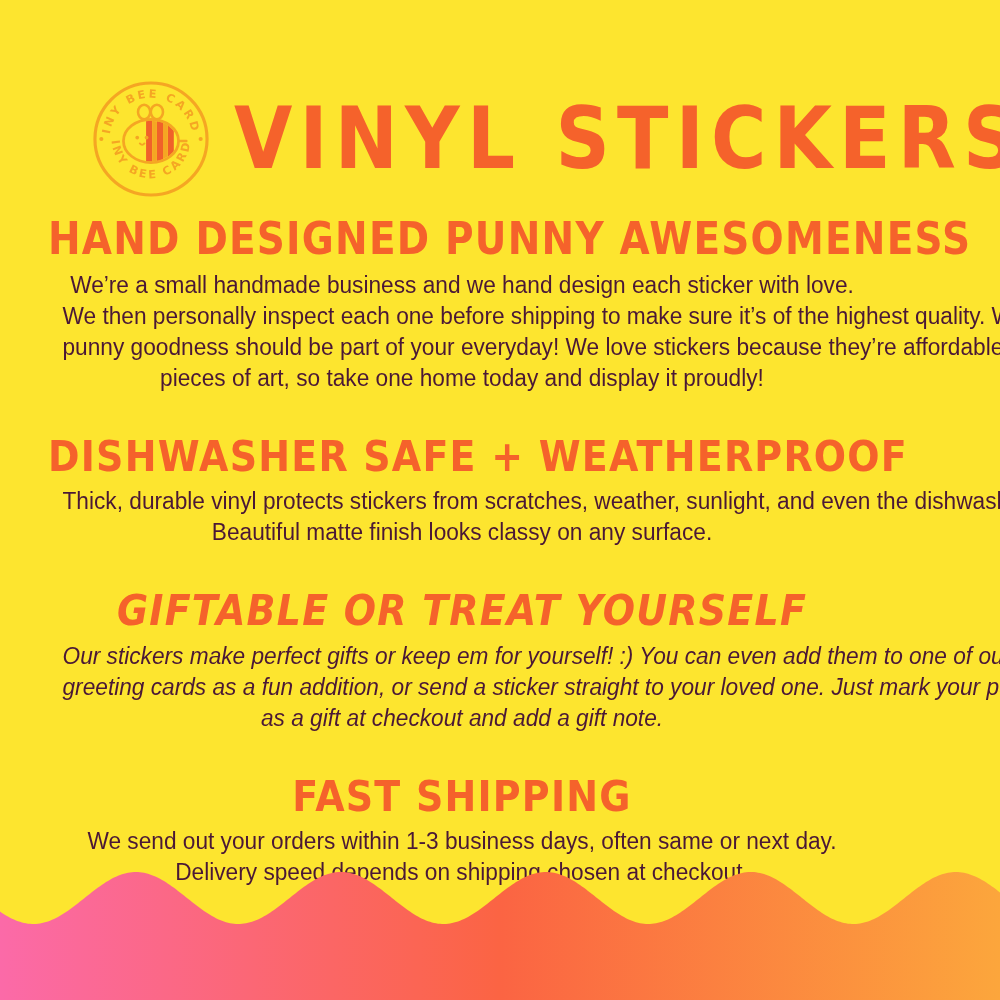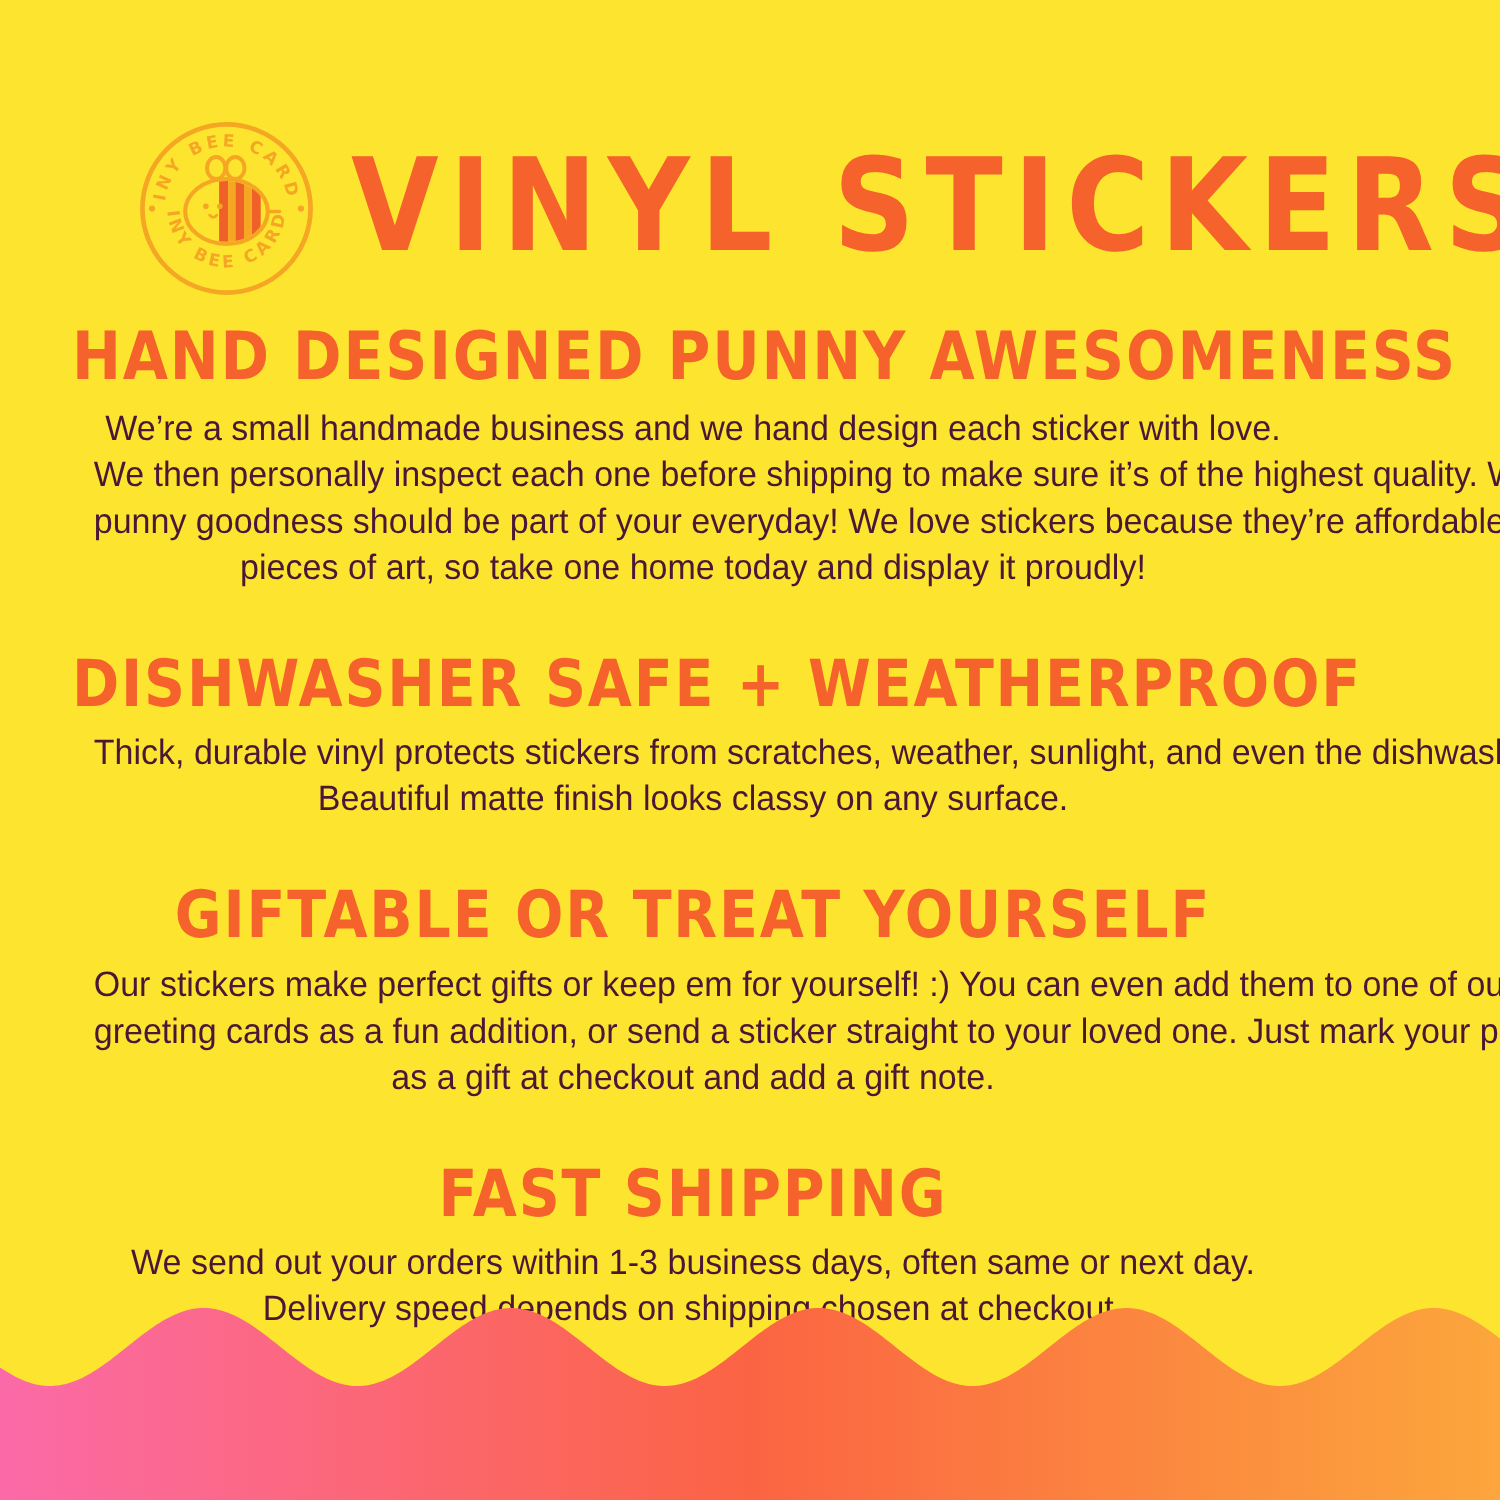--- a/index.html
+++ b/index.html
@@ -92,21 +92,21 @@
     margin: 0 auto;
     max-width: 900px;
     transform: scaleX(0.965);
   }
   .section-body .line { display: block; white-space: nowrap; }
 
   
   #section-hand { margin-bottom: 30px; }
   #section-hand .section-heading { font-size: 39px; }
   #section-dishwasher { margin-bottom: 30px; }
-  #section-giftable { margin-bottom: 30px; }
+  #section-giftable { margin-bottom: 30px; font-style: italic; }
   #section-shipping { margin-bottom: 0; }
 
   .sec-gap-1 { height: 14px; }
 
   
   .wave-footer {
     position: absolute;
     left: 0;
     bottom: 0;
     width: 1000px;

